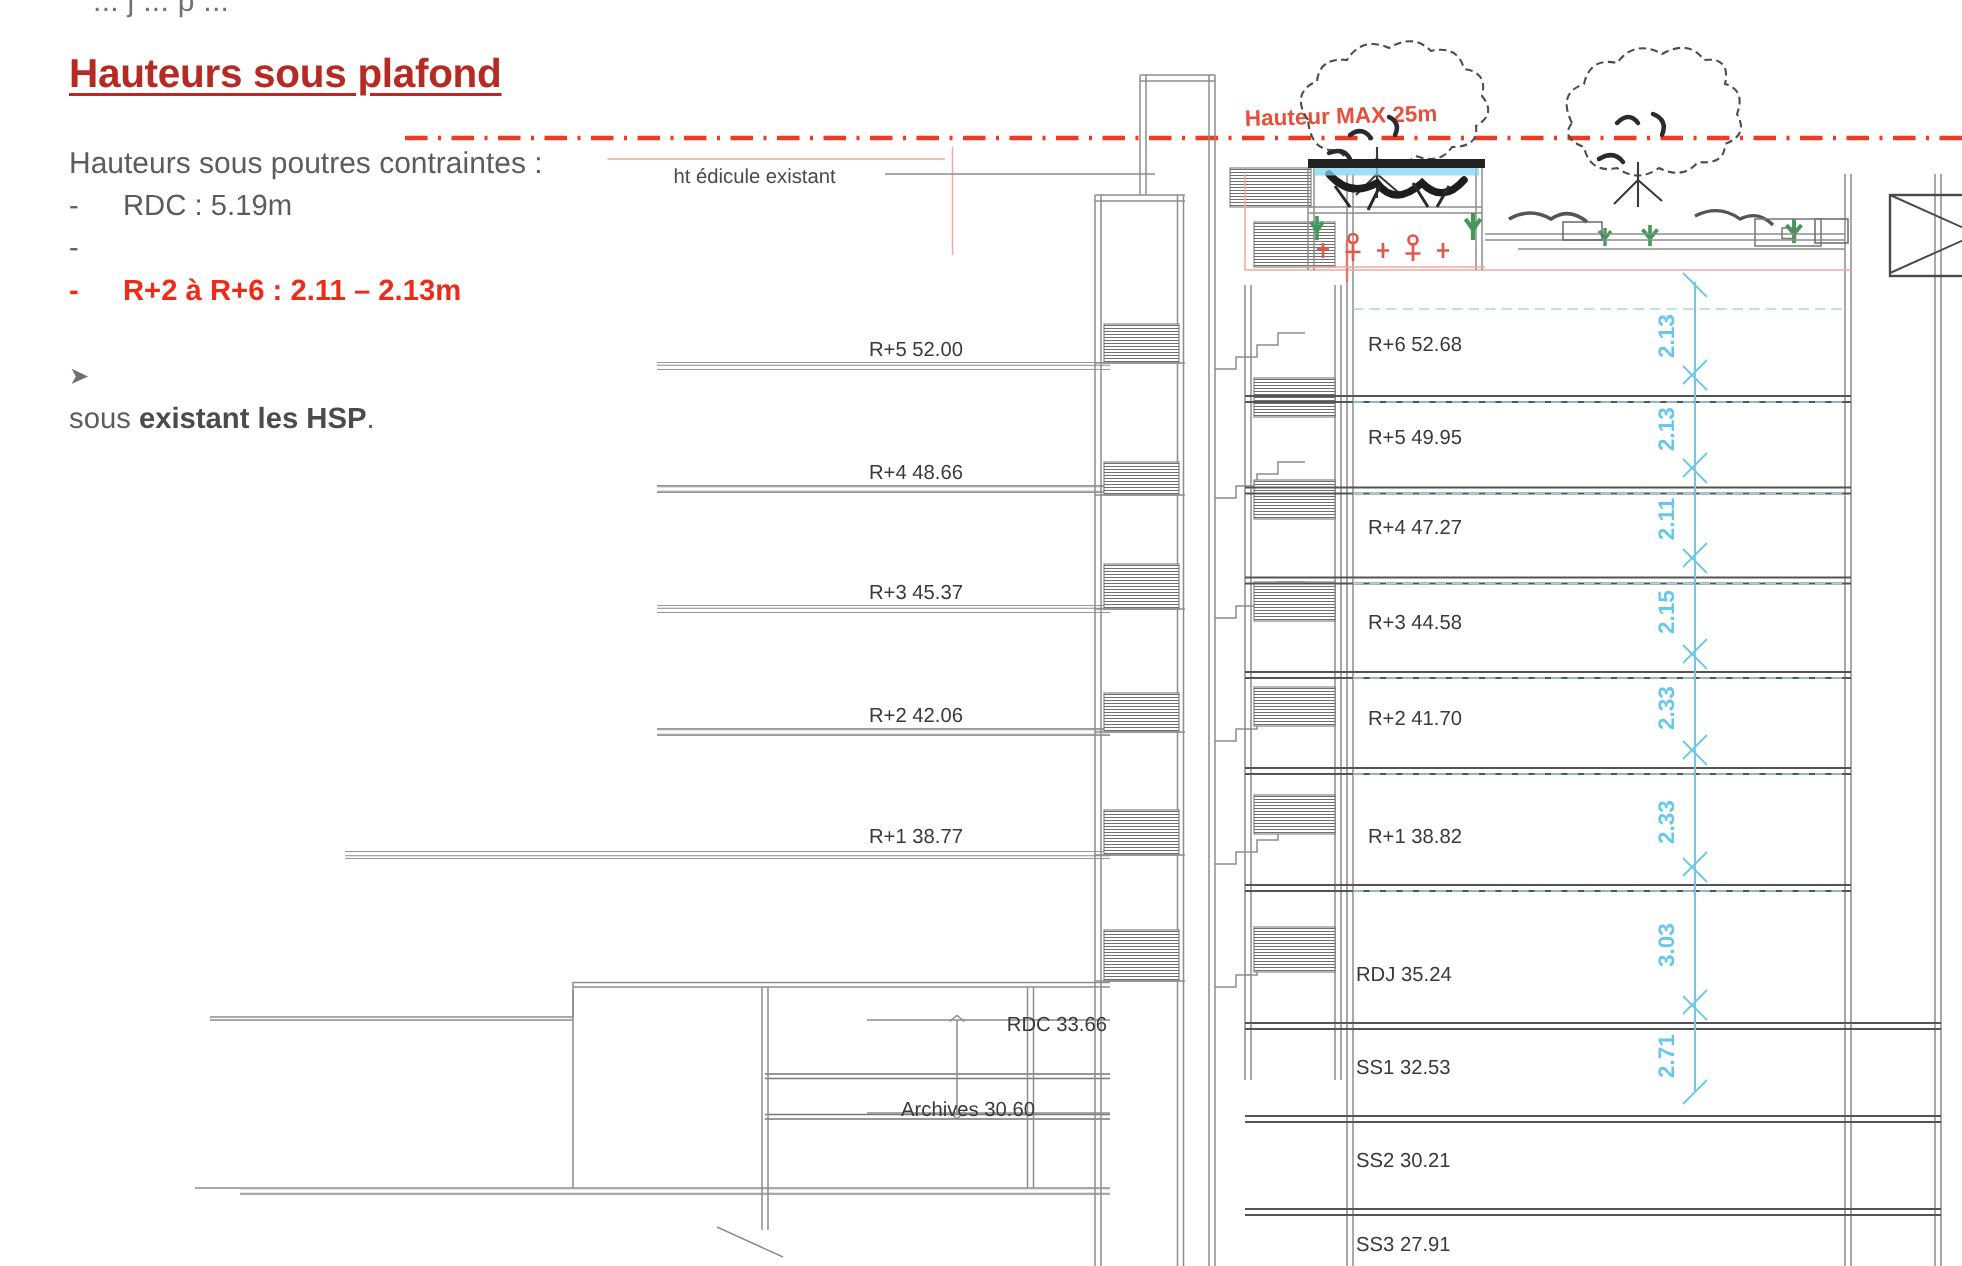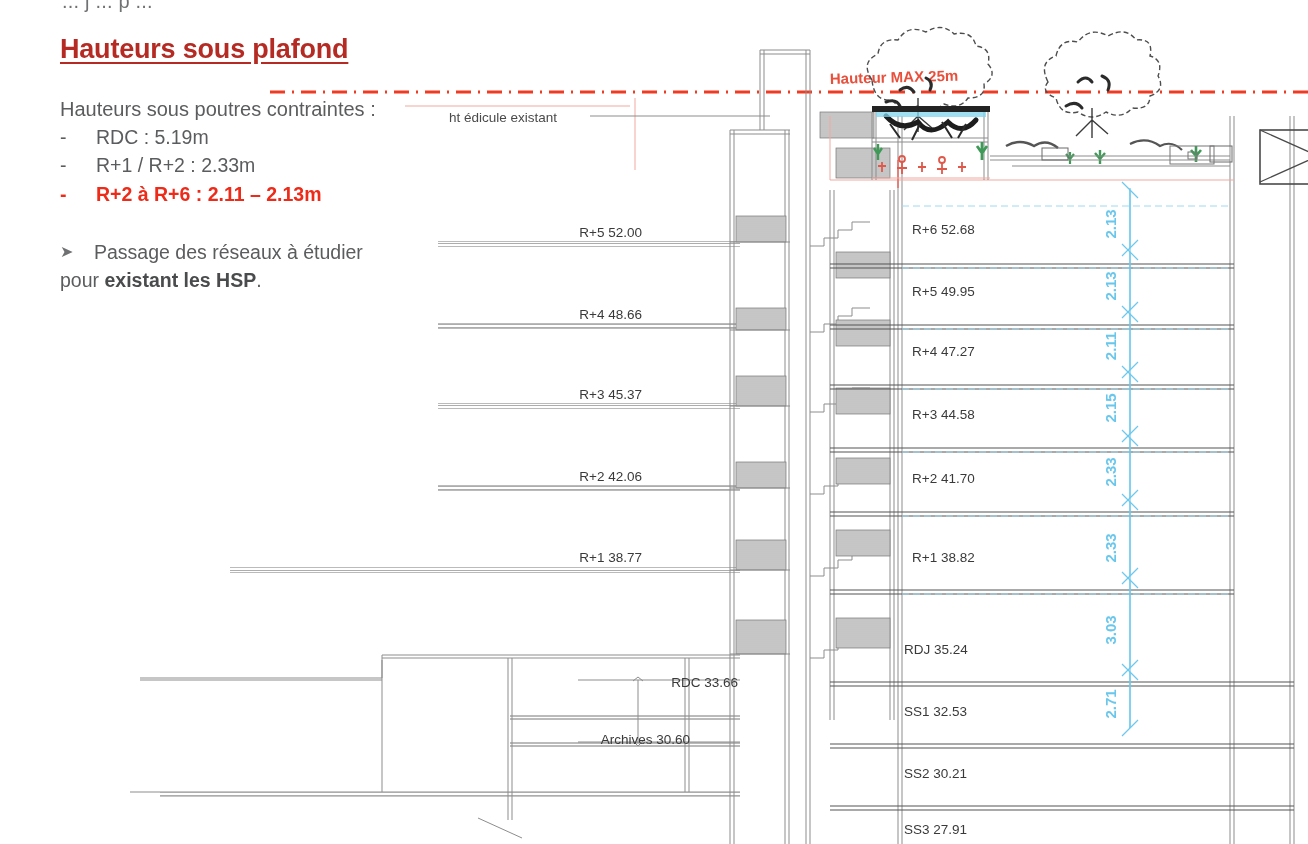--- a/index.html
+++ b/index.html
@@ -14,21 +14,21 @@
   #slide{position:absolute;inset:0;width:1276px;height:844px;background:#fff;text-decoration:underline;}
 
   
   .clipped-top{
     position:absolute;left:62px;top:-10px;
     font-size:20px;color:#58595b;letter-spacing:.2px;
     white-space:nowrap;opacity:.85;
   }
 
   
-  .panel{position:absolute;left:60px;top:34px;width:470px;}
+  .panel{position:absolute;left:46px;top:34px;width:470px;}
   .title{
     font-size:27px;font-weight:bold;color:#b52b24;
     text-decoration:underline;text-underline-offset:4px;
     letter-spacing:-.2px;white-space:nowrap;
   }
   .intro{
     margin-top:33px;font-size:20px;color:#5b5c5e;white-space:nowrap;
   }
   .bullets{margin-top:2px;}
   .bullet{
@@ -60,35 +60,33 @@
 
     <div class="intro">Hauteurs sous poutres contraintes :</div>
 
     <div class="bullets">
       <div class="bullet">
         <span class="dash">-</span>
         <span>RDC : 5.19m</span>
       </div>
       <div class="bullet">
         <span class="dash">-</span>
-        <span>R+1 / R+2 : 2.33m</span>
       </div>
       <div class="bullet hl">
         <span class="dash">-</span>
         <span>R+2 à R+6 : 2.11 – 2.13m</span>
       </div>
     </div>
 
     <div class="arrow-para">
       <div class="arrow-row">
         <span class="arrow-glyph">➤</span>
-        <span>Passage des réseaux à étudier</span>
       </div>
       <div>
-        <span>pour </span><span class="b">existant les HSP</span><span>.</span>
+        <span>sous </span><span class="b">existant les HSP</span><span>.</span>
       </div>
     </div>
   </div>
 
   <div id="dwg">
   <svg width="1178" height="824" viewBox="0 0 1178 824" xmlns="http://www.w3.org/2000/svg">
     <defs>
       <style>
         .ln   { stroke:#8d8d8d; stroke-width:1; fill:none; }
         .lnd  { stroke:#545454; stroke-width:1.2; fill:none; }

